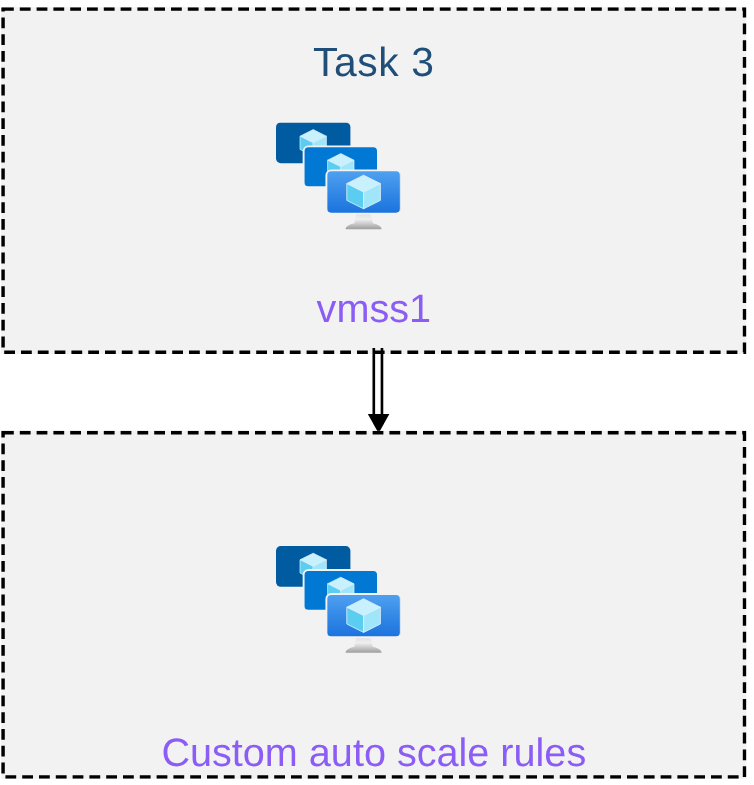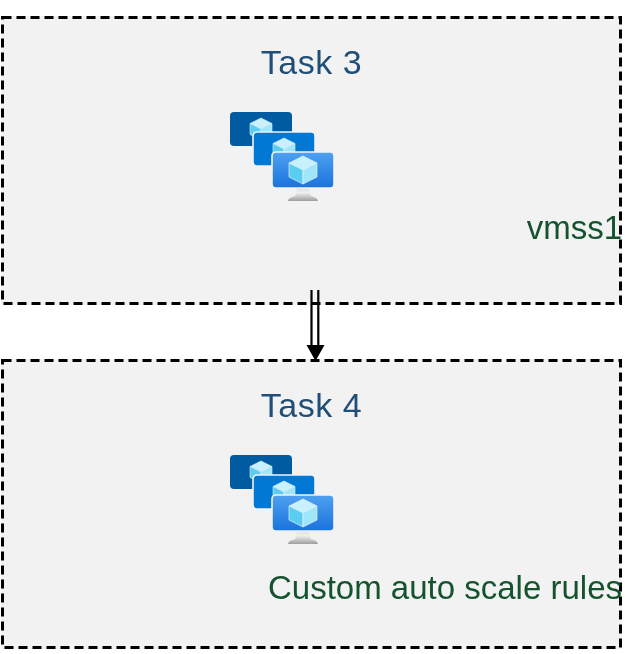--- a/index.html
+++ b/index.html
@@ -12,21 +12,21 @@
   }
   .canvas { position: absolute; inset: 0; }
 
   .task-box {
     position: absolute;
     left: 1px;
     width: 621px;
     background: #f2f2f2;
     box-sizing: border-box;
   }
-  .box1 { top: 16px;   height: 289px; }
+  .box1 { top: 6px;   height: 289px; }
   .box2 { top: 359px; height: 290px; }
 
   .border-svg {
     position: absolute; inset: 0;
     width: 100%; height: 100%;
     pointer-events: none;
   }
 
   .task-title {
     position: absolute;
@@ -40,24 +40,25 @@
 
   .vmss-icon {
     position: absolute;
     left: 229px; top: 96px;
     width: 104px; height: 92px;
   }
 
   .task-caption {
     position: absolute;
     left: 0; width: 100%;
-    text-align: right;
+    text-align: center;
     font-size: 33px;
     line-height: 37px;
-    color: #14532d;
+    color: #8b5cf6;
+    margin-top: 39px;
   }
   .caption1 { top: 193px; }
   .caption2 { top: 210px; }
 
   .arrow-connector {
     position: absolute;
     left: 304px; top: 290px;
     width: 22px; height: 71px;
   }
 
@@ -123,21 +124,20 @@
   <svg class="arrow-connector" viewBox="0 0 22 71">
     <rect x="6.4" y="0" width="2.2" height="57" fill="#000000"></rect>
     <rect x="13.2" y="0" width="2.2" height="57" fill="#000000"></rect>
     <polygon points="2.5,55 20.5,55 11.5,71" fill="#000000"></polygon>
   </svg>
 
   <section class="task-box box2">
     <svg class="border-svg" viewBox="0 0 621 290" preserveAspectRatio="none">
       <rect x="1.5" y="1.5" width="618" height="287" fill="none" stroke="#000000" stroke-width="3" stroke-dasharray="9 5"></rect>
     </svg>
-    <div class="task-title">Task 4</div>
     <svg class="vmss-icon" viewBox="0 0 104 92">
       <use href="#vmss"></use>
     </svg>
     <div class="task-caption caption2">
       <div>Custom auto scale rules</div>
     </div>
   </section>
 
 </div>
 

